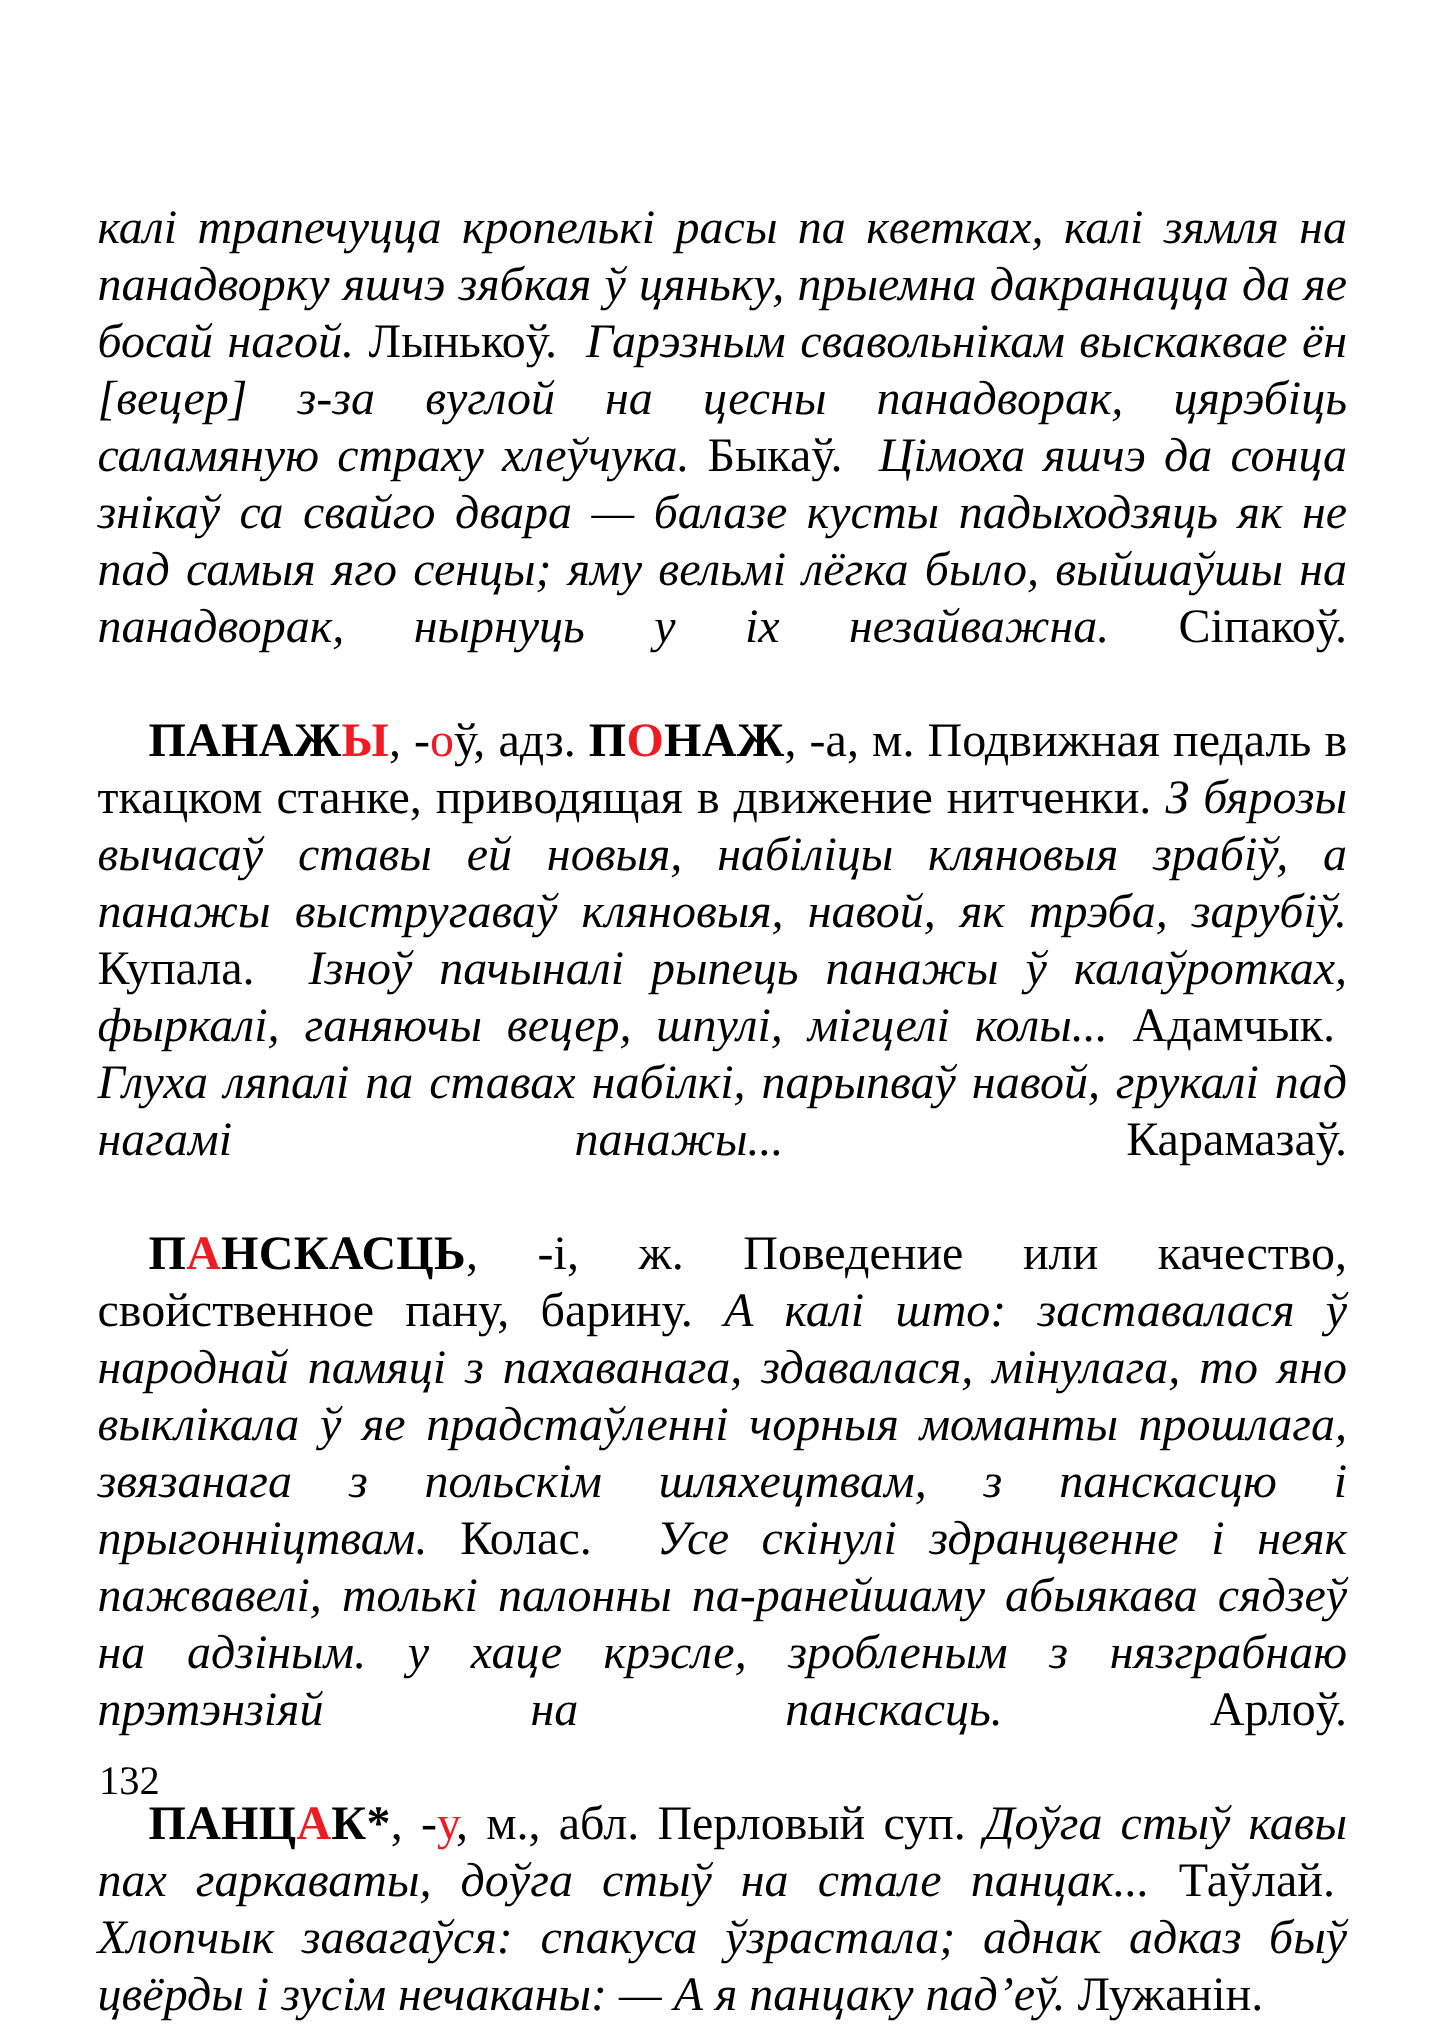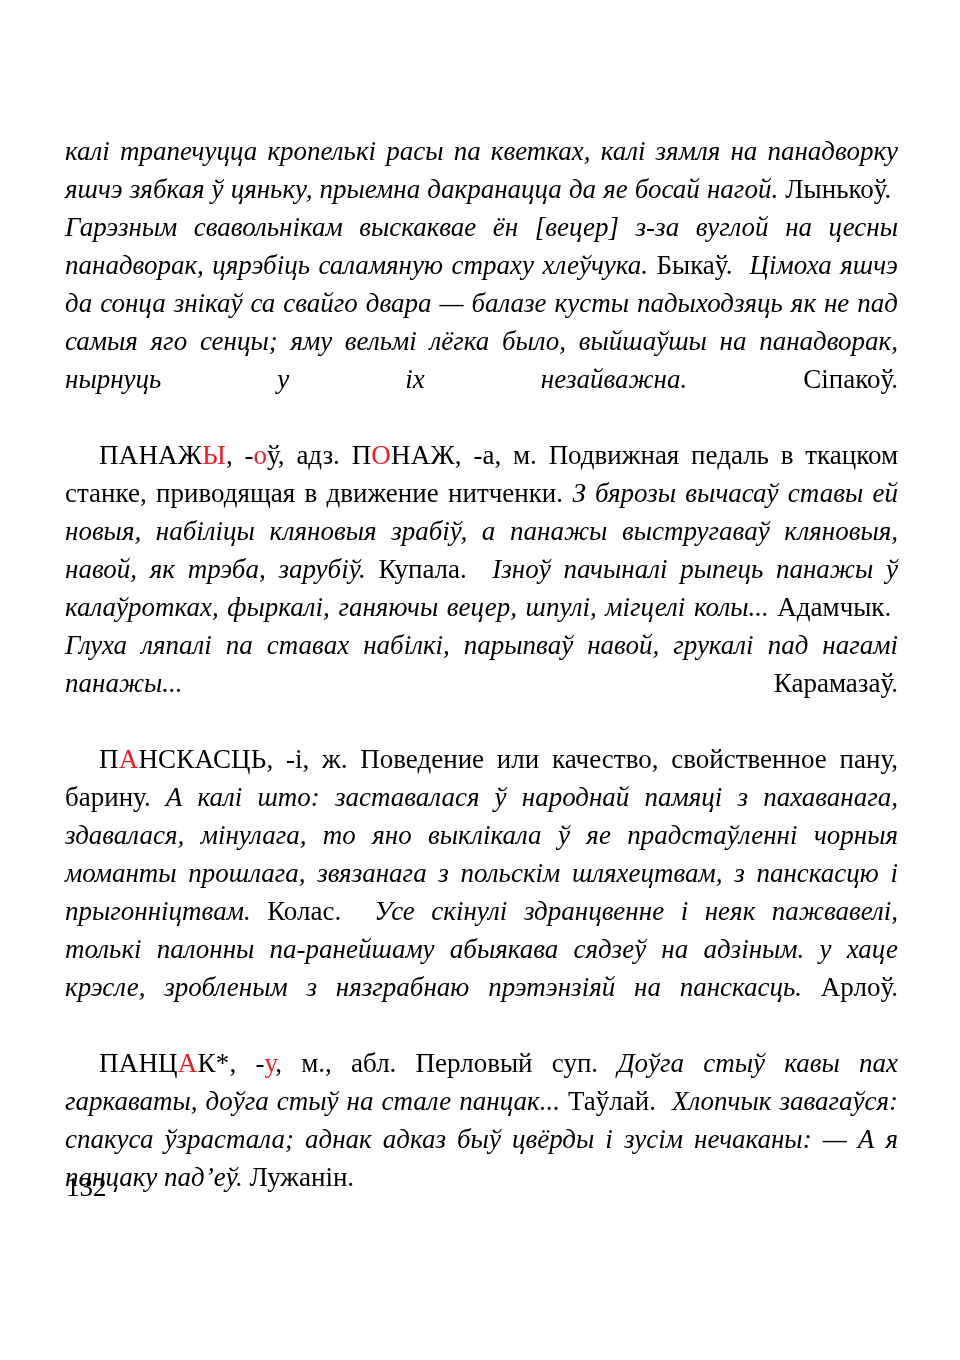--- a/index.html
+++ b/index.html
@@ -31,21 +31,21 @@
     top: 132px;
     width: 833px;
   }
 
   
   .para {
     margin: 0;
     padding: 0;
     text-align: justify;
     text-justify: inter-word;
-    font-size: 27px;
+    font-size: 32px;
     line-height: 38px;
     hyphens: none;
   }
 
   .para.cont {
     text-indent: 0;
   }
   .para.entry {
     text-indent: 34px;
   }
@@ -56,21 +56,21 @@
     display: inline-block;
     width: 100%;
   }
   .para.nostretch::after {
     content: none;
   }
 
   
   .i   { font-style: italic; }
   .r   { font-style: normal; }
-  .hw  { font-weight: normal; font-style: normal; letter-spacing: 0.2px; }
+  .hw  { font-weight: bold; font-style: normal; letter-spacing: 0.2px; }
   .acc { color: #ed1c24; }
   .gram{ font-style: normal; }
   .abbr{ }
 
   .folio {
     position: absolute;
     left: 66px;
     top: 1174px;
     font-size: 27px;
     line-height: 1;

